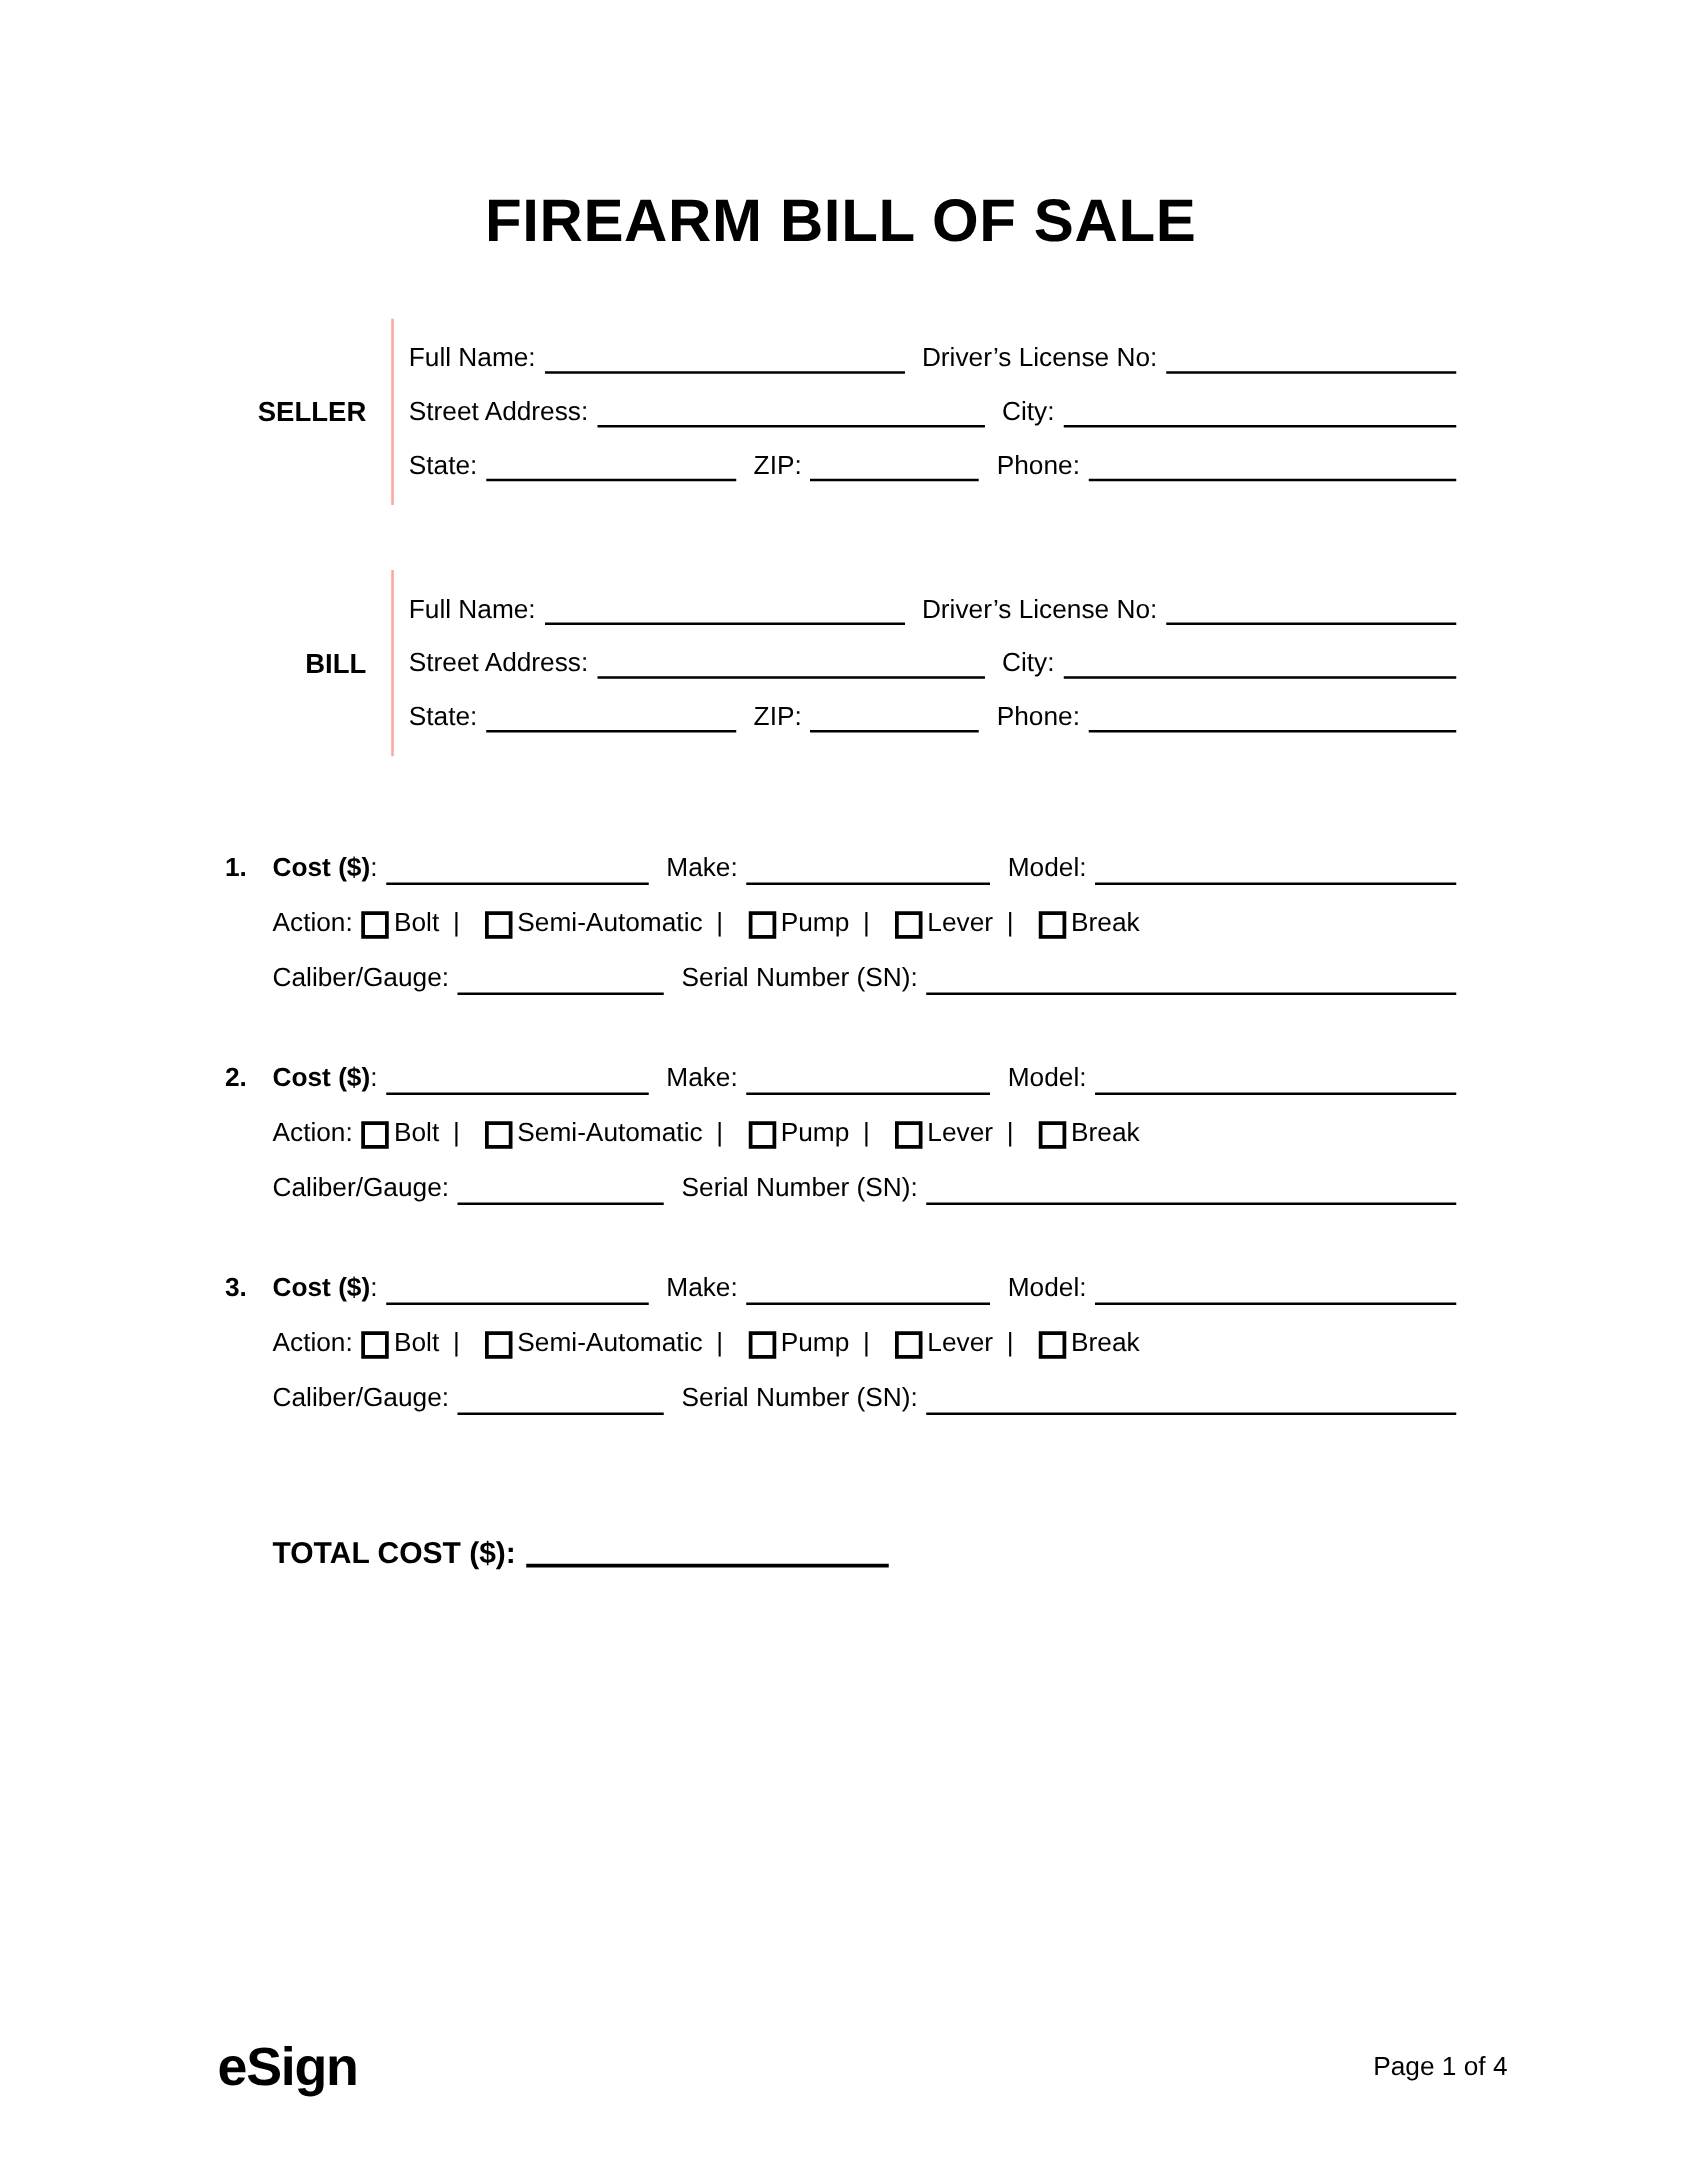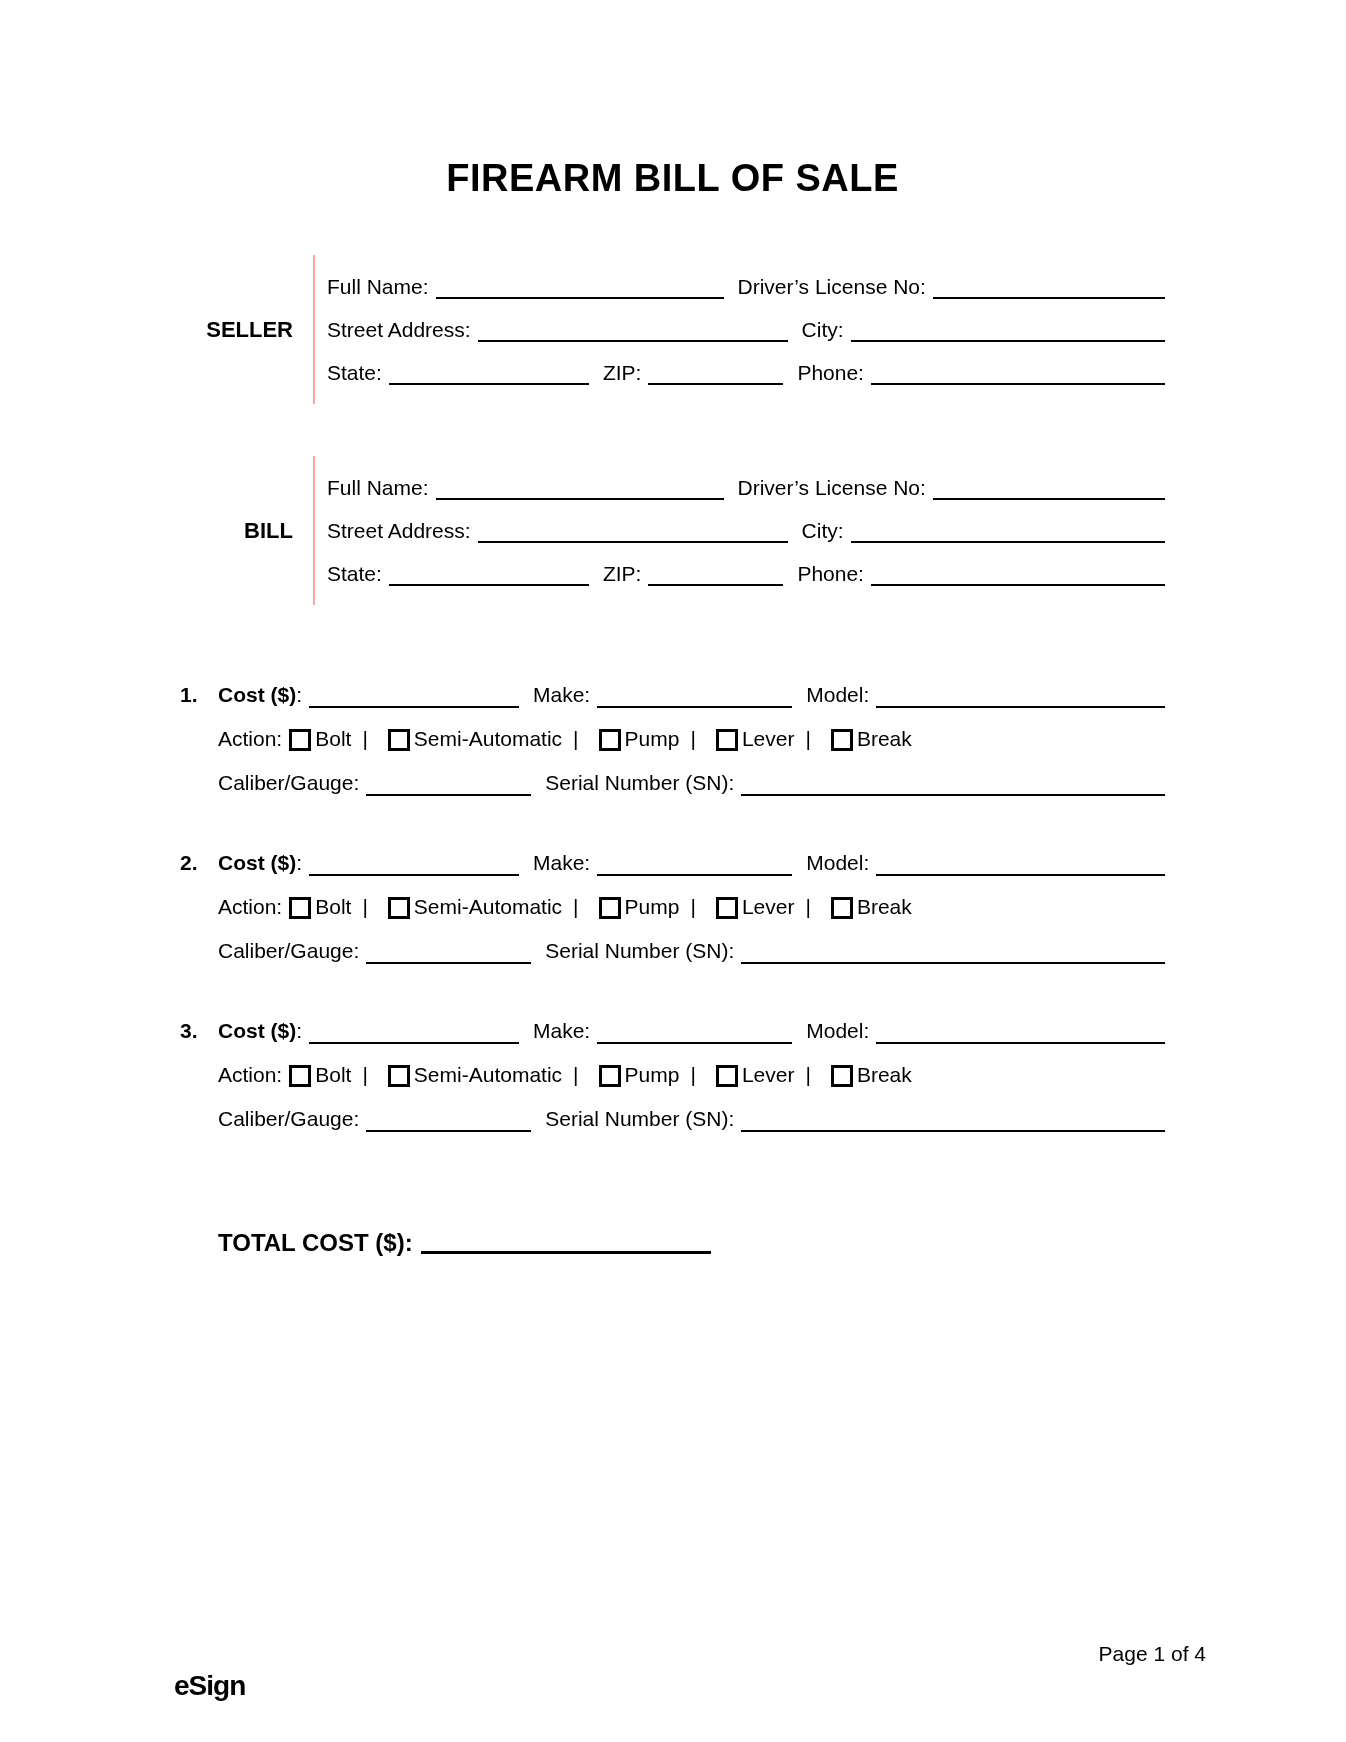--- a/index.html
+++ b/index.html
@@ -9,21 +9,21 @@
     margin:0 auto;
     background:#ffffff;
     color:#000;
     font-family:"Liberation Sans", sans-serif;
     overflow:hidden;
   }
   .content{padding:0 181px 0 180px;}
 
   .doc-title{
     margin:150px 0 0 0;
-    font-size:38px;line-height:56px;
+    font-size:48px;line-height:56px;
     font-weight:bold;text-align:center;
     letter-spacing:0.5px;
   }
 
   .part-heading{
     text-align:center;
     font-size:27px;line-height:34px;
   }
   .part-heading.p1{margin-top:108px;}
   .part-heading.p2{margin-top:64px;}
@@ -96,22 +96,22 @@
   .total-row{
     margin:87px 0 0 38px;
     display:flex;align-items:flex-end;
     font-size:24px;line-height:30px;
     font-weight:bold;
   }
   .total-row .blank{width:290px;margin:0 0 4px 8px;border-bottom-width:3px;}
 
   
   .brand{
-    position:absolute;left:174px;top:1670px;
-    font-size:28px;font-weight:800;letter-spacing:-1px;
+    position:absolute;left:174px;top:1630px;
+    font-size:43px;font-weight:800;letter-spacing:-1px;
   }
   .page-indicator{
     position:absolute;right:140px;top:1642px;
     font-size:21px;
   }
 </style>
 </head>
 <body>
 
 <div class="page">

